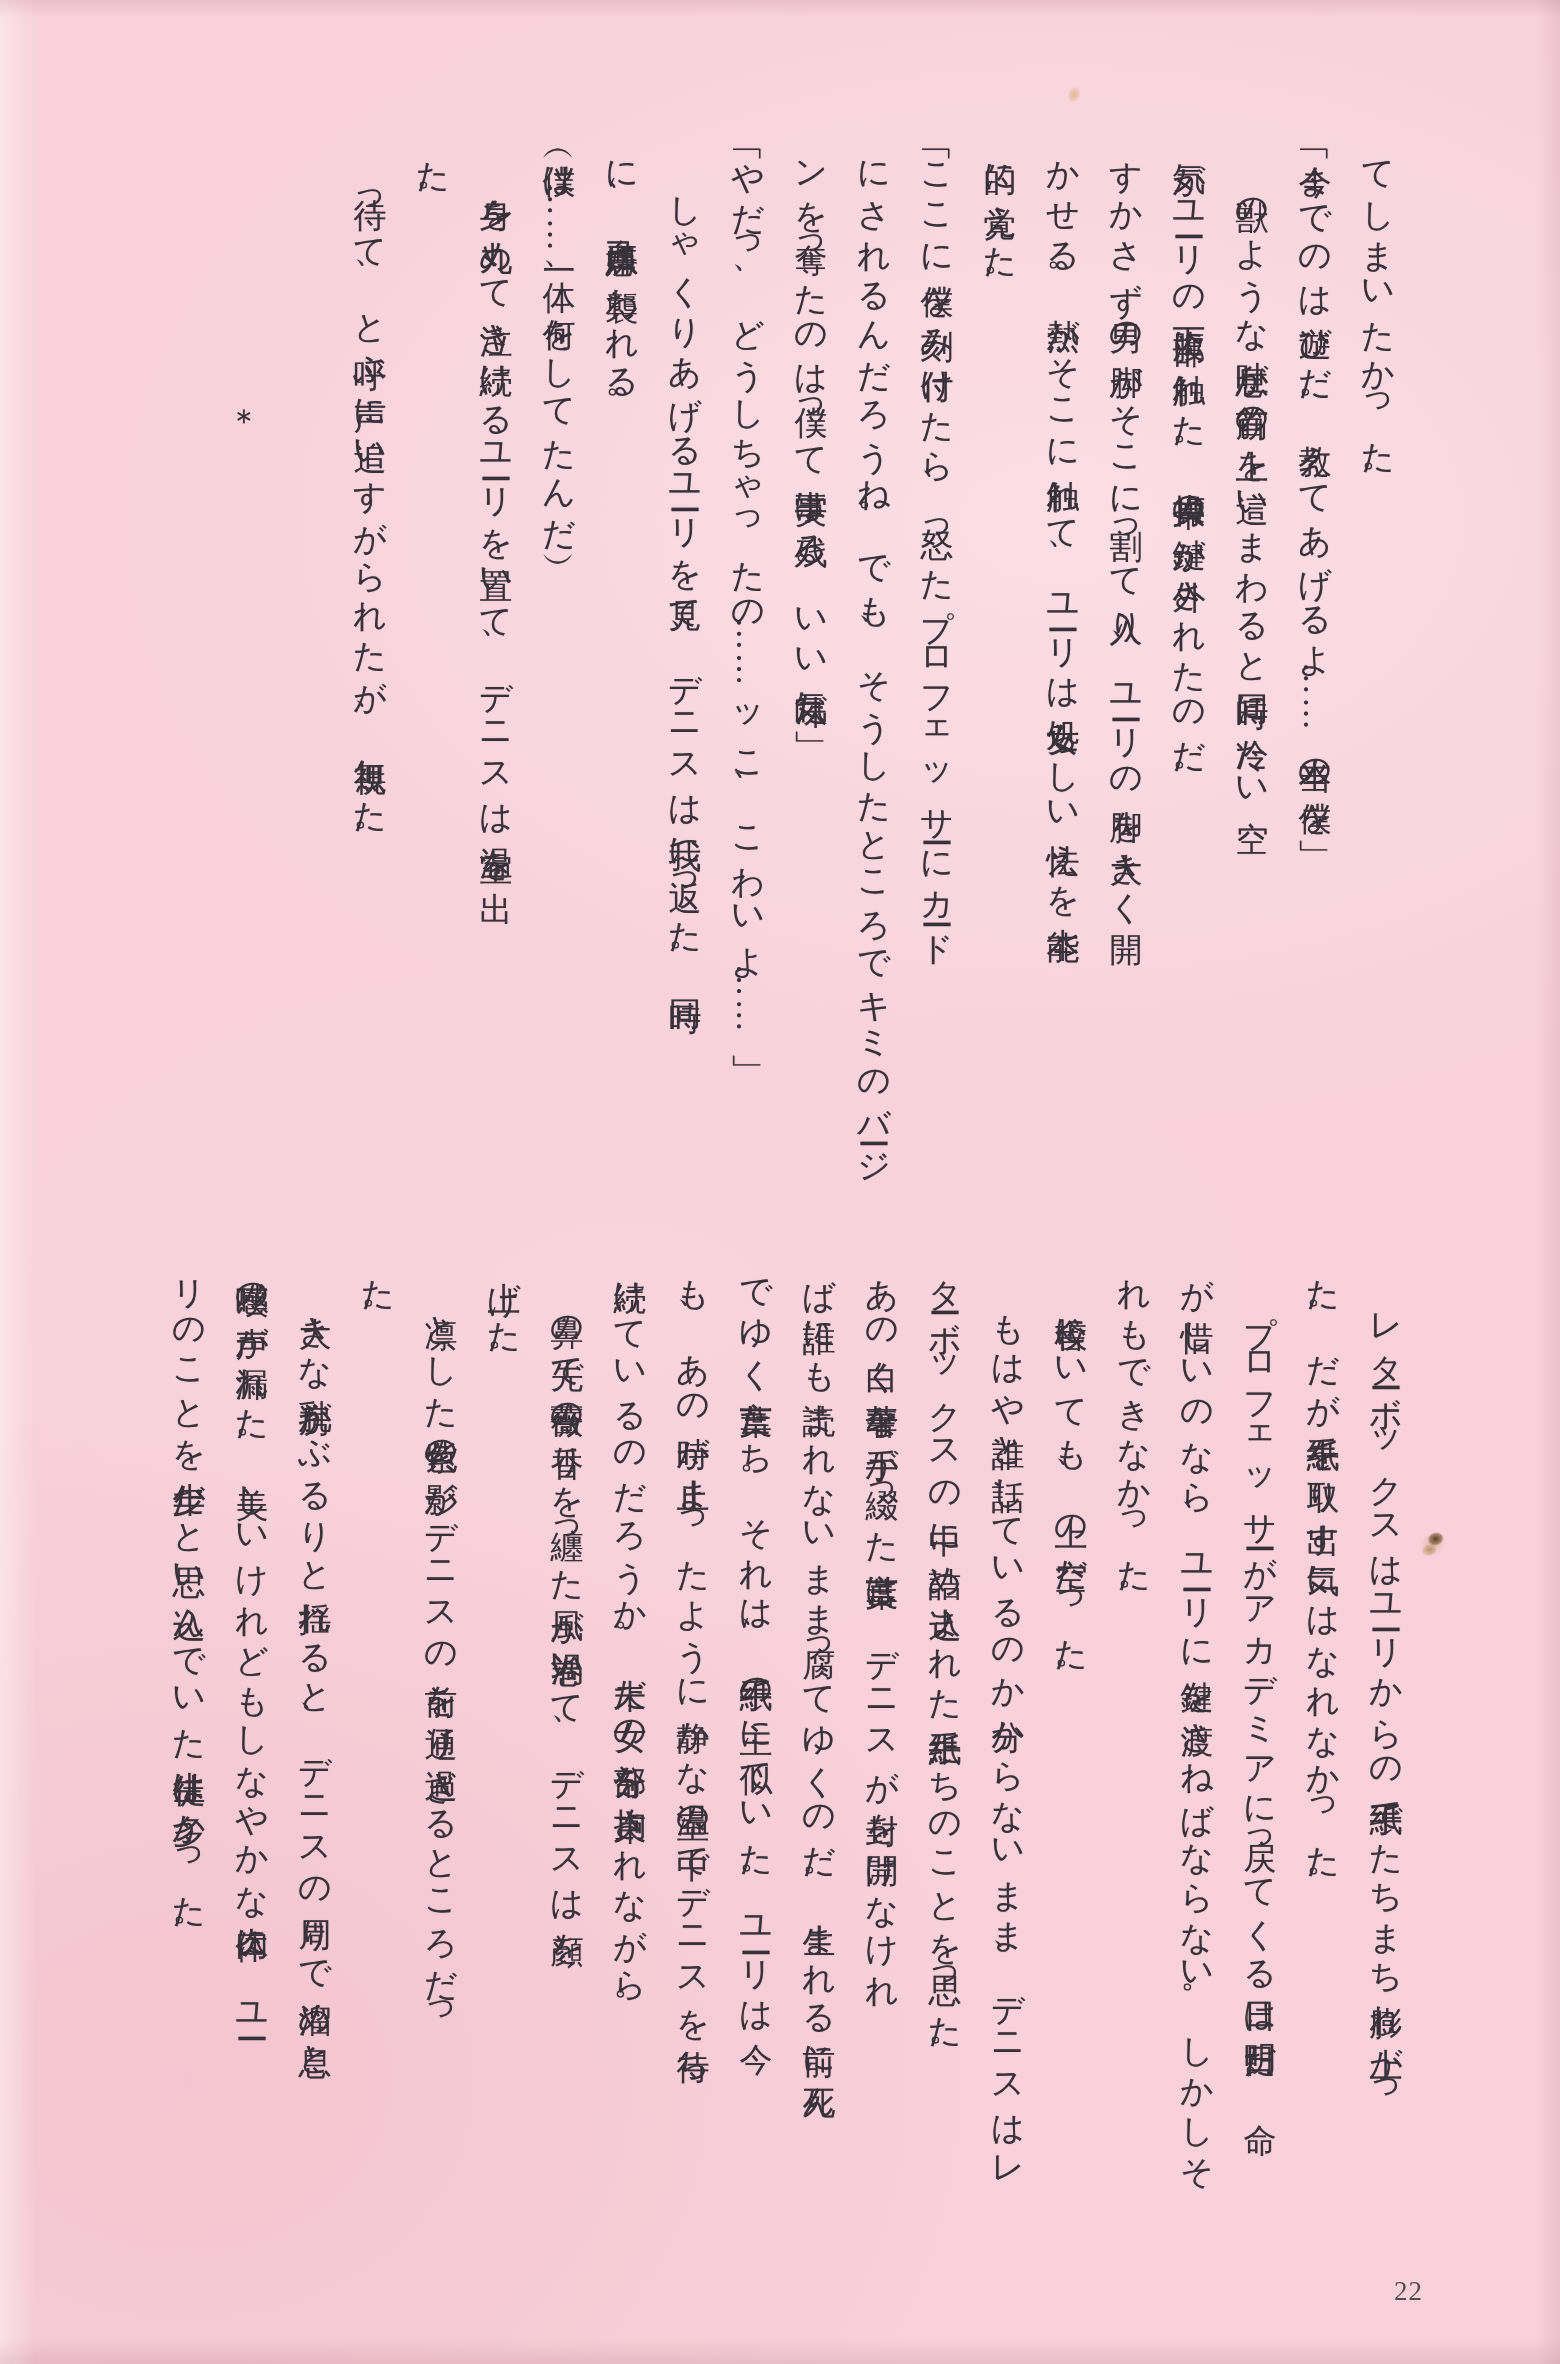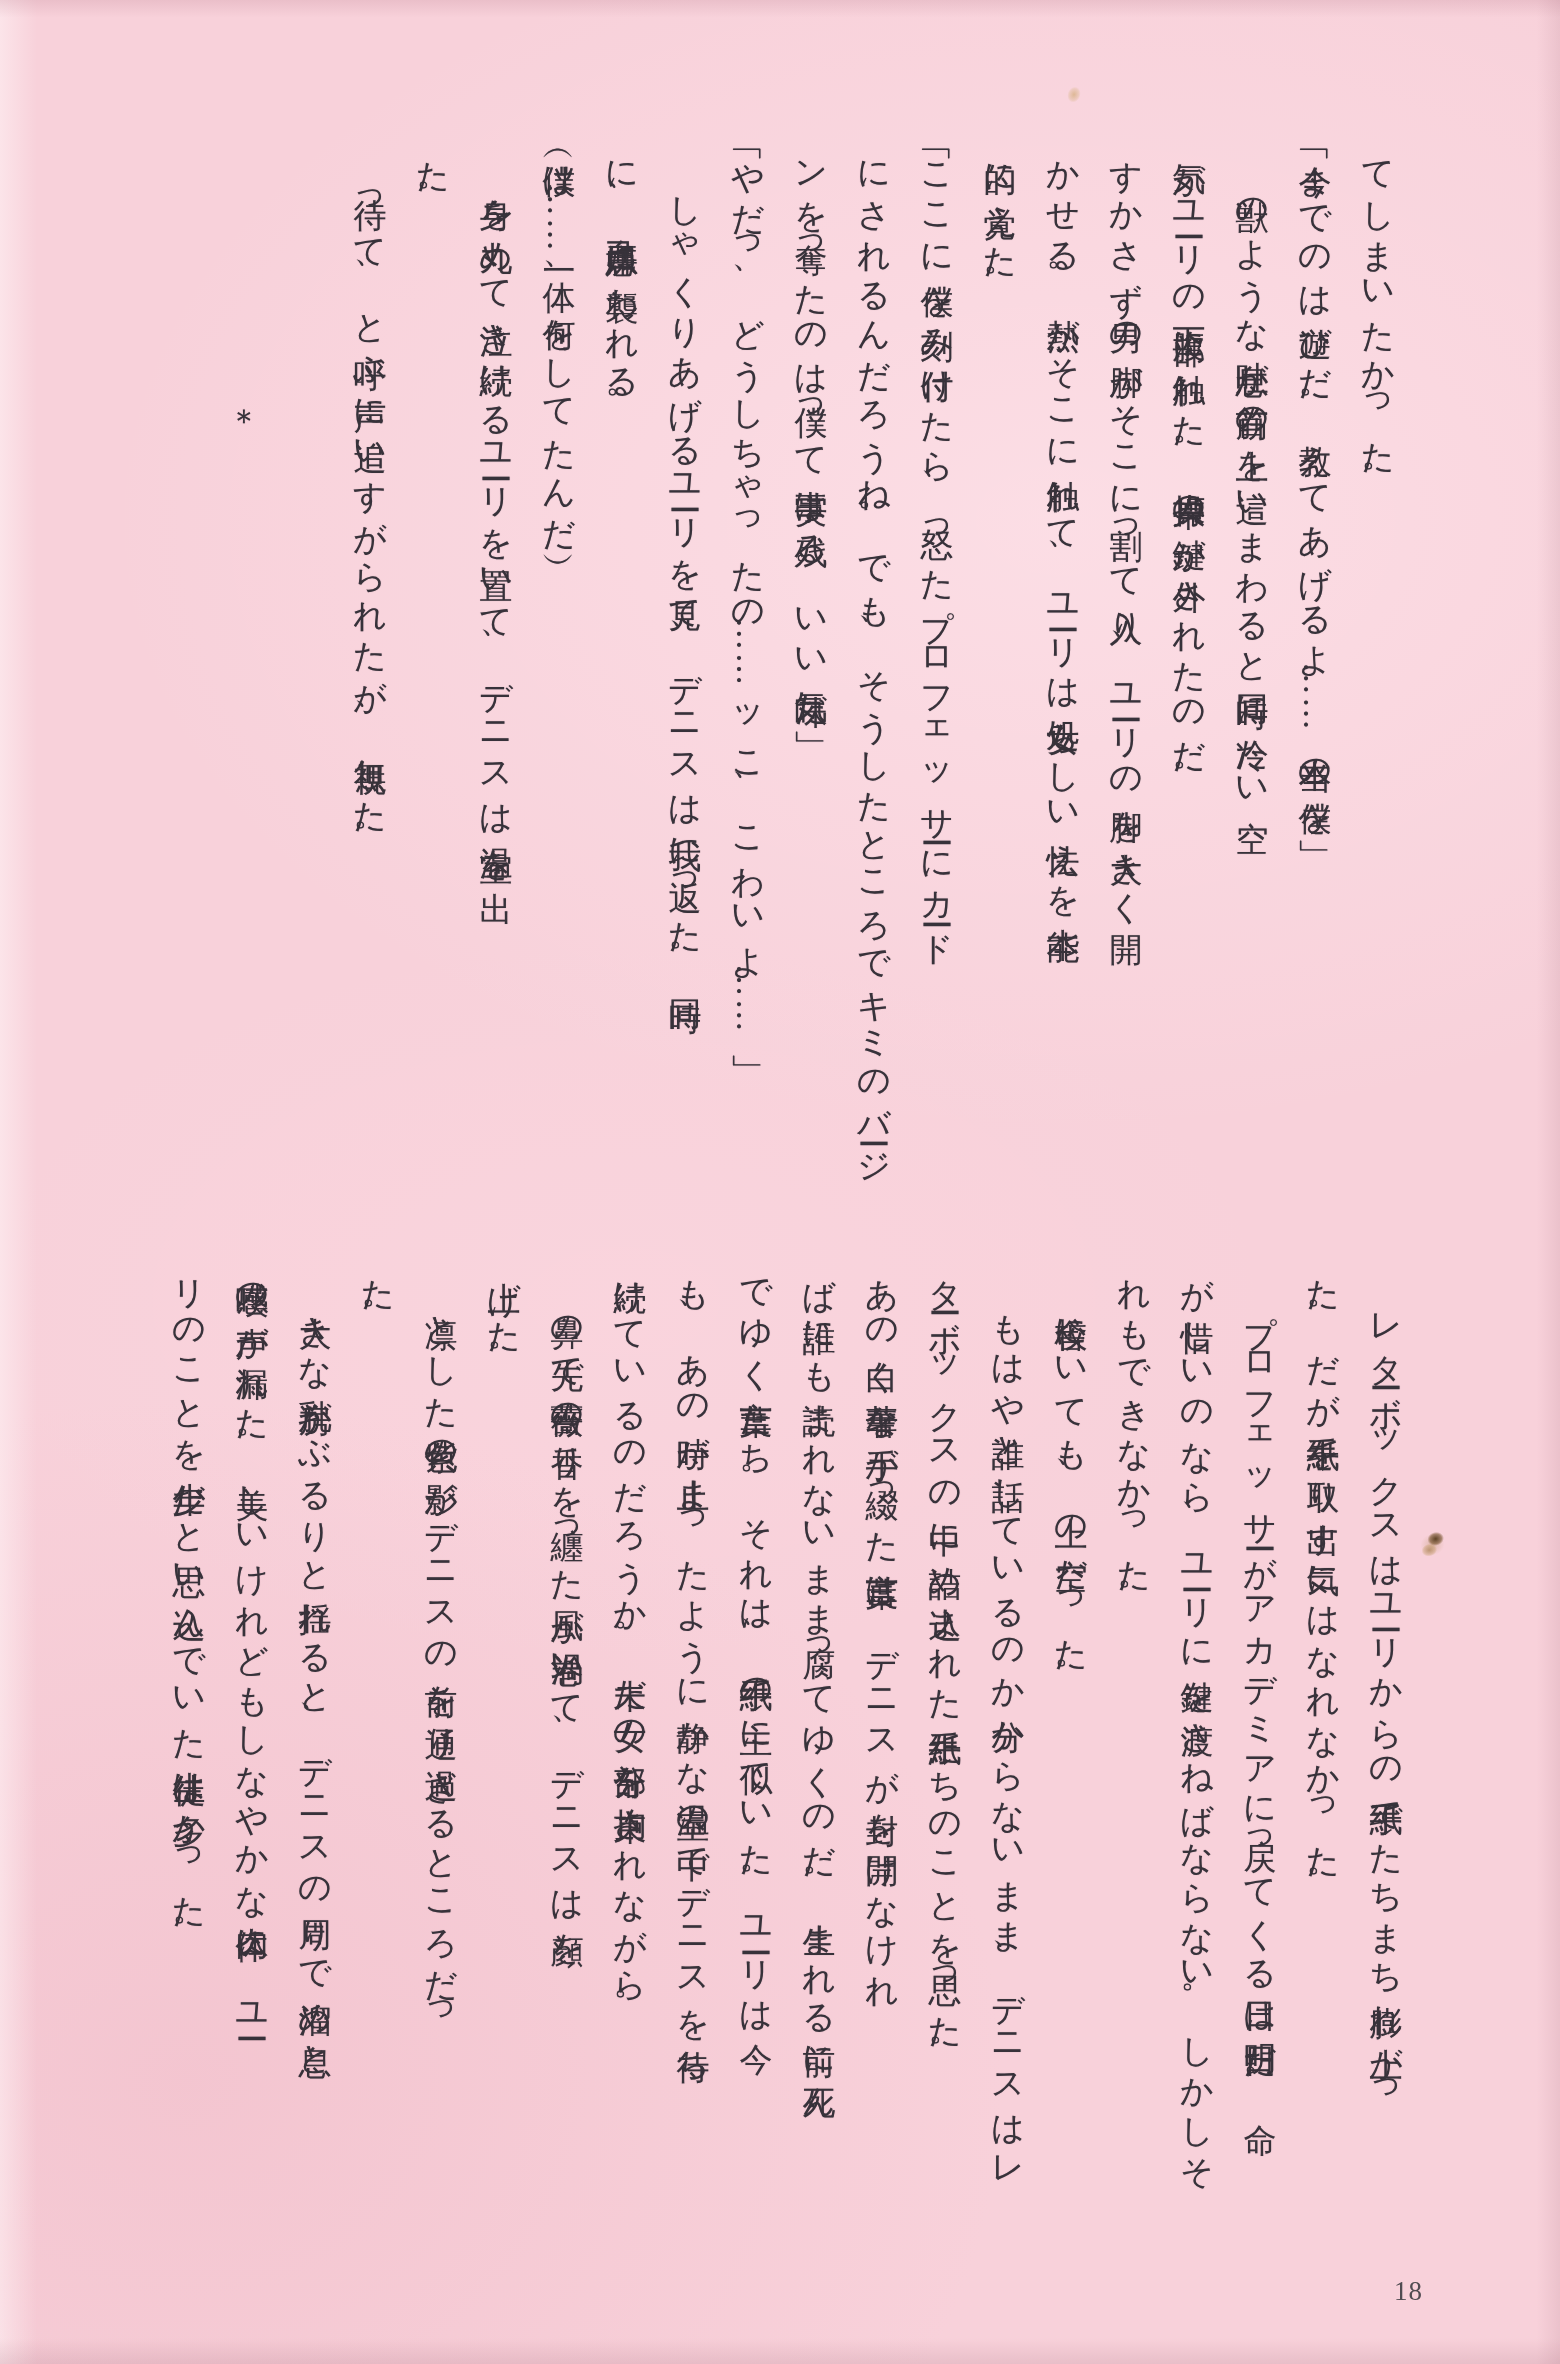--- a/index.html
+++ b/index.html
@@ -124,16 +124,16 @@
       <div class="col" style="text-indent: 35px;">凛とした紫色の影がデニスの前を通り過ぎるところだっ</div>
       <div class="col">た。</div>
       <div class="col" style="text-indent: 35px;">大きな乳房がぶるりと揺れると、デニスの周りで溜め息と</div>
       <div class="col">感嘆の声が漏れた。美しいけれどもしなやかな肉体に、ユー</div>
       <div class="col">リのことを少年だと思い込んでいた生徒は多かった。</div>
     </div>
 
   <div class="stain small"></div>
   <div class="stain big"></div>
 
-  <div class="page-number">18</div>
+  <div class="page-number">22</div>
 
 </div>
 
 
 </body></html>

